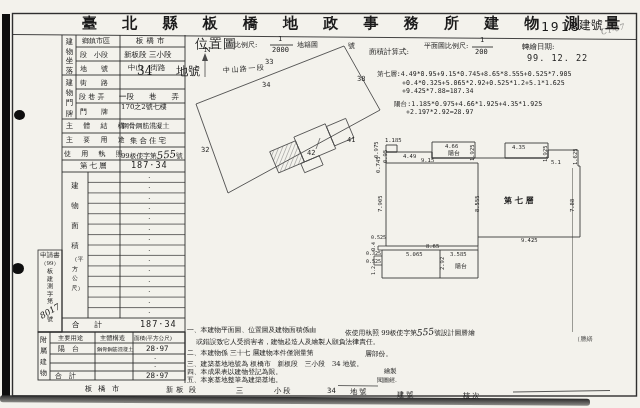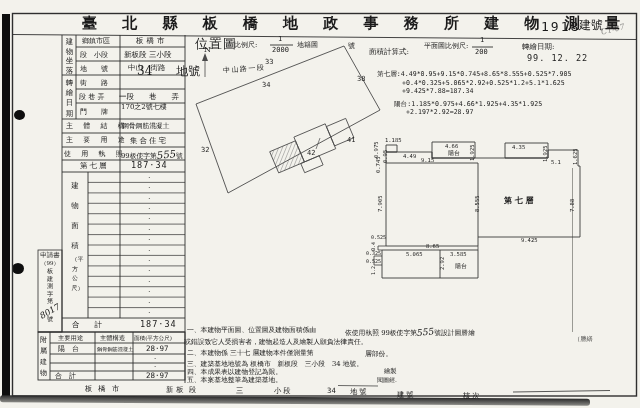--- a/index.html
+++ b/index.html
@@ -81,21 +81,21 @@
     <line x1="338" y1="385.5" x2="378" y2="386" stroke-width="0.7"></line>
     <line x1="513" y1="392" x2="610" y2="390.5" stroke-width="0.8"></line>
   </svg>
 
   <div class="t" style="left:82px;top:16px;font-size:15px;letter-spacing:10px;font-weight:600;">臺 北 縣 板 橋 地 政 事 務 所 建 物 測 量 成 果 圖</div>
   <div class="t m" style="left:541px;top:20px;font-size:13px;letter-spacing:2px;">1918</div>
   <div class="t" style="left:579px;top:19px;font-size:12px;">建號</div>
   <div class="t hand" style="left:601px;top:26px;font-size:8px;opacity:.45;transform:rotate(-14deg);">C1-07</div>
 
   <div class="vstack" style="left:64.5px;top:37px;width:10px;font-size:7.5px;line-height:9.6px;">建物坐落</div>
-  <div class="vstack" style="left:64.5px;top:78px;width:10px;font-size:7.5px;line-height:10.2px;">轉繪日期</div>
+  <div class="vstack" style="left:64.5px;top:78px;width:10px;font-size:7.5px;line-height:10.2px;">建物門牌</div>
 
   <div class="t" style="left:82px;top:38px;font-size:7px;">鄉鎮市區</div>
   <div class="t" style="left:136px;top:37px;font-size:7.5px;letter-spacing:3px;">板橋市</div>
   <div class="t" style="left:80px;top:52px;font-size:7px;">段　小段</div>
   <div class="t" style="left:124px;top:51px;font-size:7.5px;">新板段 三小段</div>
   <div class="t" style="left:80px;top:66px;font-size:7px;">地　　號</div>
   <div class="t" style="left:137px;top:65px;font-size:12px;">34　　地號</div>
   <div class="t" style="left:80px;top:80px;font-size:7px;">街　　路</div>
   <div class="t" style="left:128px;top:64px;font-size:7.5px;">中山　街路</div>
   <div class="t" style="left:79px;top:94px;font-size:7px;">段 巷 弄</div>
@@ -239,21 +239,21 @@
   <div class="t m" style="left:406px;top:252px;font-size:5.5px;">5.065</div>
   <div class="t m" style="left:450px;top:252px;font-size:5.5px;">3.585</div>
   <div class="t m rot" style="left:440px;top:270px;font-size:5.5px;">2.92</div>
   <div class="t" style="left:455px;top:263px;font-size:6px;">陽台</div>
 
   <div class="t" style="left:187px;top:327px;font-size:6.8px;">一、本建物平面圖、位置圖及建物面積係由</div>
   <div class="t" style="left:345px;top:327.5px;font-size:6.8px;">
     <span>依使用執照 99板使字第</span><span class="hand" style="font-size:9px;">555</span><span>號設計圖謄繪</span>
   </div>
   <div class="t" style="left:574px;top:336px;font-size:6.3px;opacity:.85;">（謄繕</div>
-  <div class="t" style="left:184px;top:338.5px;font-size:6.8px;">或錯誤致它人受損害者，建物起造人及繪製人願負法律責任。</div>
+  <div class="t" style="left:196px;top:338.5px;font-size:6.8px;">或錯誤致它人受損害者，建物起造人及繪製人願負法律責任。</div>
   <div class="t" style="left:187px;top:350px;font-size:6.8px;">二、本建物係 三十七 層建物本件僅測量第</div>
   <div class="t" style="left:365px;top:351px;font-size:6.8px;">層部份。</div>
   <div class="t" style="left:187px;top:360.5px;font-size:6.8px;">三、建築基地地號為 板橋市　新板段　三小段　34 地號。</div>
   <div class="t" style="left:187px;top:369px;font-size:6.8px;">四、本成果表以建物登記為限。</div>
   <div class="t" style="left:187px;top:377px;font-size:6.8px;">五、本案基地整筆為建築基地。</div>
   <div class="t" style="left:384px;top:368px;font-size:6.3px;">繪製</div>
   <div class="t" style="left:377px;top:377px;font-size:6px;">閱圖經.</div>
 
   <div class="t" style="left:85px;top:385px;font-size:7.3px;letter-spacing:6px;">板橋</div>
   <div class="t" style="left:112px;top:385px;font-size:7.3px;">市</div>

